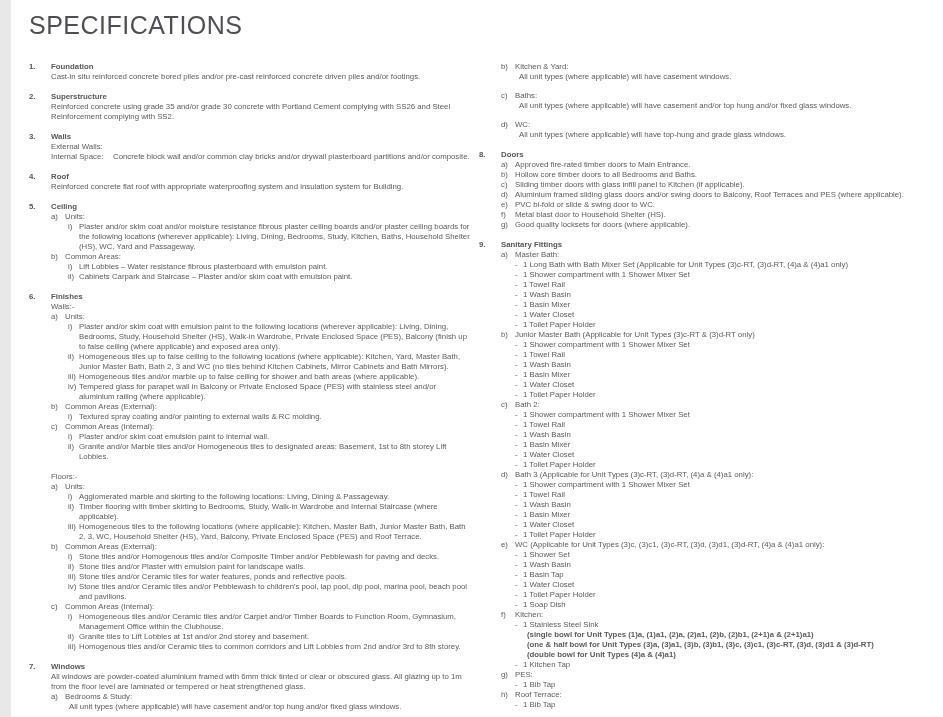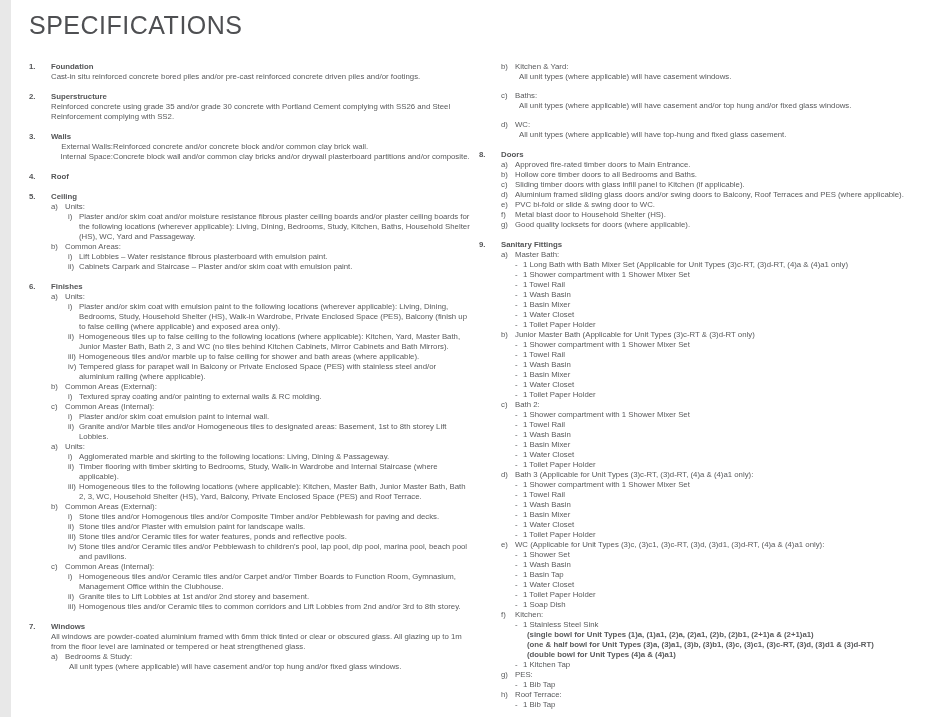--- a/index.html
+++ b/index.html
@@ -22,21 +22,21 @@
   .sec-title{font-weight:bold;color:#545557;}
   .sec-body{margin-left:22px;}
   .row{display:flex;align-items:flex-start;}
   .m{flex:none;}
   .txt{flex:1 1 auto;min-width:0;}
   .k-letter > .row > .m{width:14px;}
   .k-roman  > .row > .m{width:11px;}
   .k-dash   > .row > .m{width:8px;}
   .k-plain  > .row > .txt{padding-left:4px;}
   .k-label{}
-  .kv-label{flex:0 0 62px;text-align:right;}
+  .kv-label{flex:0 0 62px;}
   .k-letter > .children{margin-left:14px;}
   .k-letter > .children.ch-roman{margin-left:17px;}
   .k-dash   > .children{margin-left:8px;font-weight:bold;}
   .item.gap{margin-bottom:9px;}
   .item.mt{margin-top:10px;}
 </style>
 </head>
 <body>
 
 <div id="page">
@@ -71,36 +71,42 @@
         </div>
         <div class="section">
           <div class="sec-head">
             <span class="sec-num">3.</span>
             <span class="sec-title">Walls</span>
           </div>
           <div class="sec-body">
             <div class="item k-kv">
               <div class="row">
                 <span class="kv-label">External Walls:</span>
-                <span class="txt">Reinforced concrete and/or concrete block and/or common clay brick wall.</span>
               </div>
             </div>
             <div class="item k-kv">
               <div class="row">
                 <span class="kv-label">Internal Space:</span>
                 <span class="txt">Concrete block wall and/or common clay bricks and/or drywall plasterboard partitions and/or composite.</span>
               </div>
             </div>
           </div>
         </div>
         <div class="section">
           <div class="sec-head">
             <span class="sec-num">4.</span>
             <span class="sec-title">Roof</span>
           </div>
+          <div class="sec-body">
+            <div class="item k-p">
+              <div class="row">
+                <div class="txt">Reinforced concrete flat roof with appropriate waterproofing system and insulation system for Building.</div>
+              </div>
+            </div>
+          </div>
         </div>
         <div class="section">
           <div class="sec-head">
             <span class="sec-num">5.</span>
             <span class="sec-title">Ceiling</span>
           </div>
           <div class="sec-body">
             <div class="item k-letter">
               <div class="row">
                 <span class="m">a)</span>
@@ -136,20 +142,25 @@
               </div>
             </div>
           </div>
         </div>
         <div class="section">
           <div class="sec-head">
             <span class="sec-num">6.</span>
             <span class="sec-title">Finishes</span>
           </div>
           <div class="sec-body">
+            <div class="item k-label">
+              <div class="row">
+                <div class="txt">Walls:-</div>
+              </div>
+            </div>
             <div class="item k-letter">
               <div class="row">
                 <span class="m">a)</span>
                 <div class="txt">Units:</div>
               </div>
               <div class="children ch-roman">
                 <div class="item k-roman">
                   <div class="row">
                     <span class="m">i)</span>
                     <div class="txt">Plaster and/or skim coat with emulsion paint to the following locations (wherever applicable): Living, Dining, Bedrooms, Study, Household Shelter (HS), Walk-in Wardrobe, Private Enclosed Space (PES), Balcony (finish up to false ceiling (where applicable) and exposed area only).</div>
@@ -202,20 +213,25 @@
                   </div>
                 </div>
                 <div class="item k-roman">
                   <div class="row">
                     <span class="m">ii)</span>
                     <div class="txt">Granite and/or Marble tiles and/or Homogeneous tiles to designated areas: Basement, 1st to 8th storey Lift Lobbies.</div>
                   </div>
                 </div>
               </div>
             </div>
+            <div class="item k-label mt">
+              <div class="row">
+                <div class="txt">Floors:-</div>
+              </div>
+            </div>
             <div class="item k-letter">
               <div class="row">
                 <span class="m">a)</span>
                 <div class="txt">Units:</div>
               </div>
               <div class="children ch-roman">
                 <div class="item k-roman">
                   <div class="row">
                     <span class="m">i)</span>
                     <div class="txt">Agglomerated marble and skirting to the following locations: Living, Dining &amp; Passageway.</div>
@@ -352,21 +368,21 @@
               </div>
             </div>
             <div class="item k-letter">
               <div class="row">
                 <span class="m">d)</span>
                 <div class="txt">WC:</div>
               </div>
               <div class="children ch-plain">
                 <div class="item k-plain">
                   <div class="row">
-                    <div class="txt">All unit types (where applicable) will have top-hung and fixed glass casement.</div>
+                    <div class="txt">All unit types (where applicable) will have top-hung and grade glass windows.</div>
                   </div>
                 </div>
               </div>
             </div>
           </div>
         </div>
         <div class="section">
           <div class="sec-head">
             <span class="sec-num">8.</span>
             <span class="sec-title">Doors</span>

